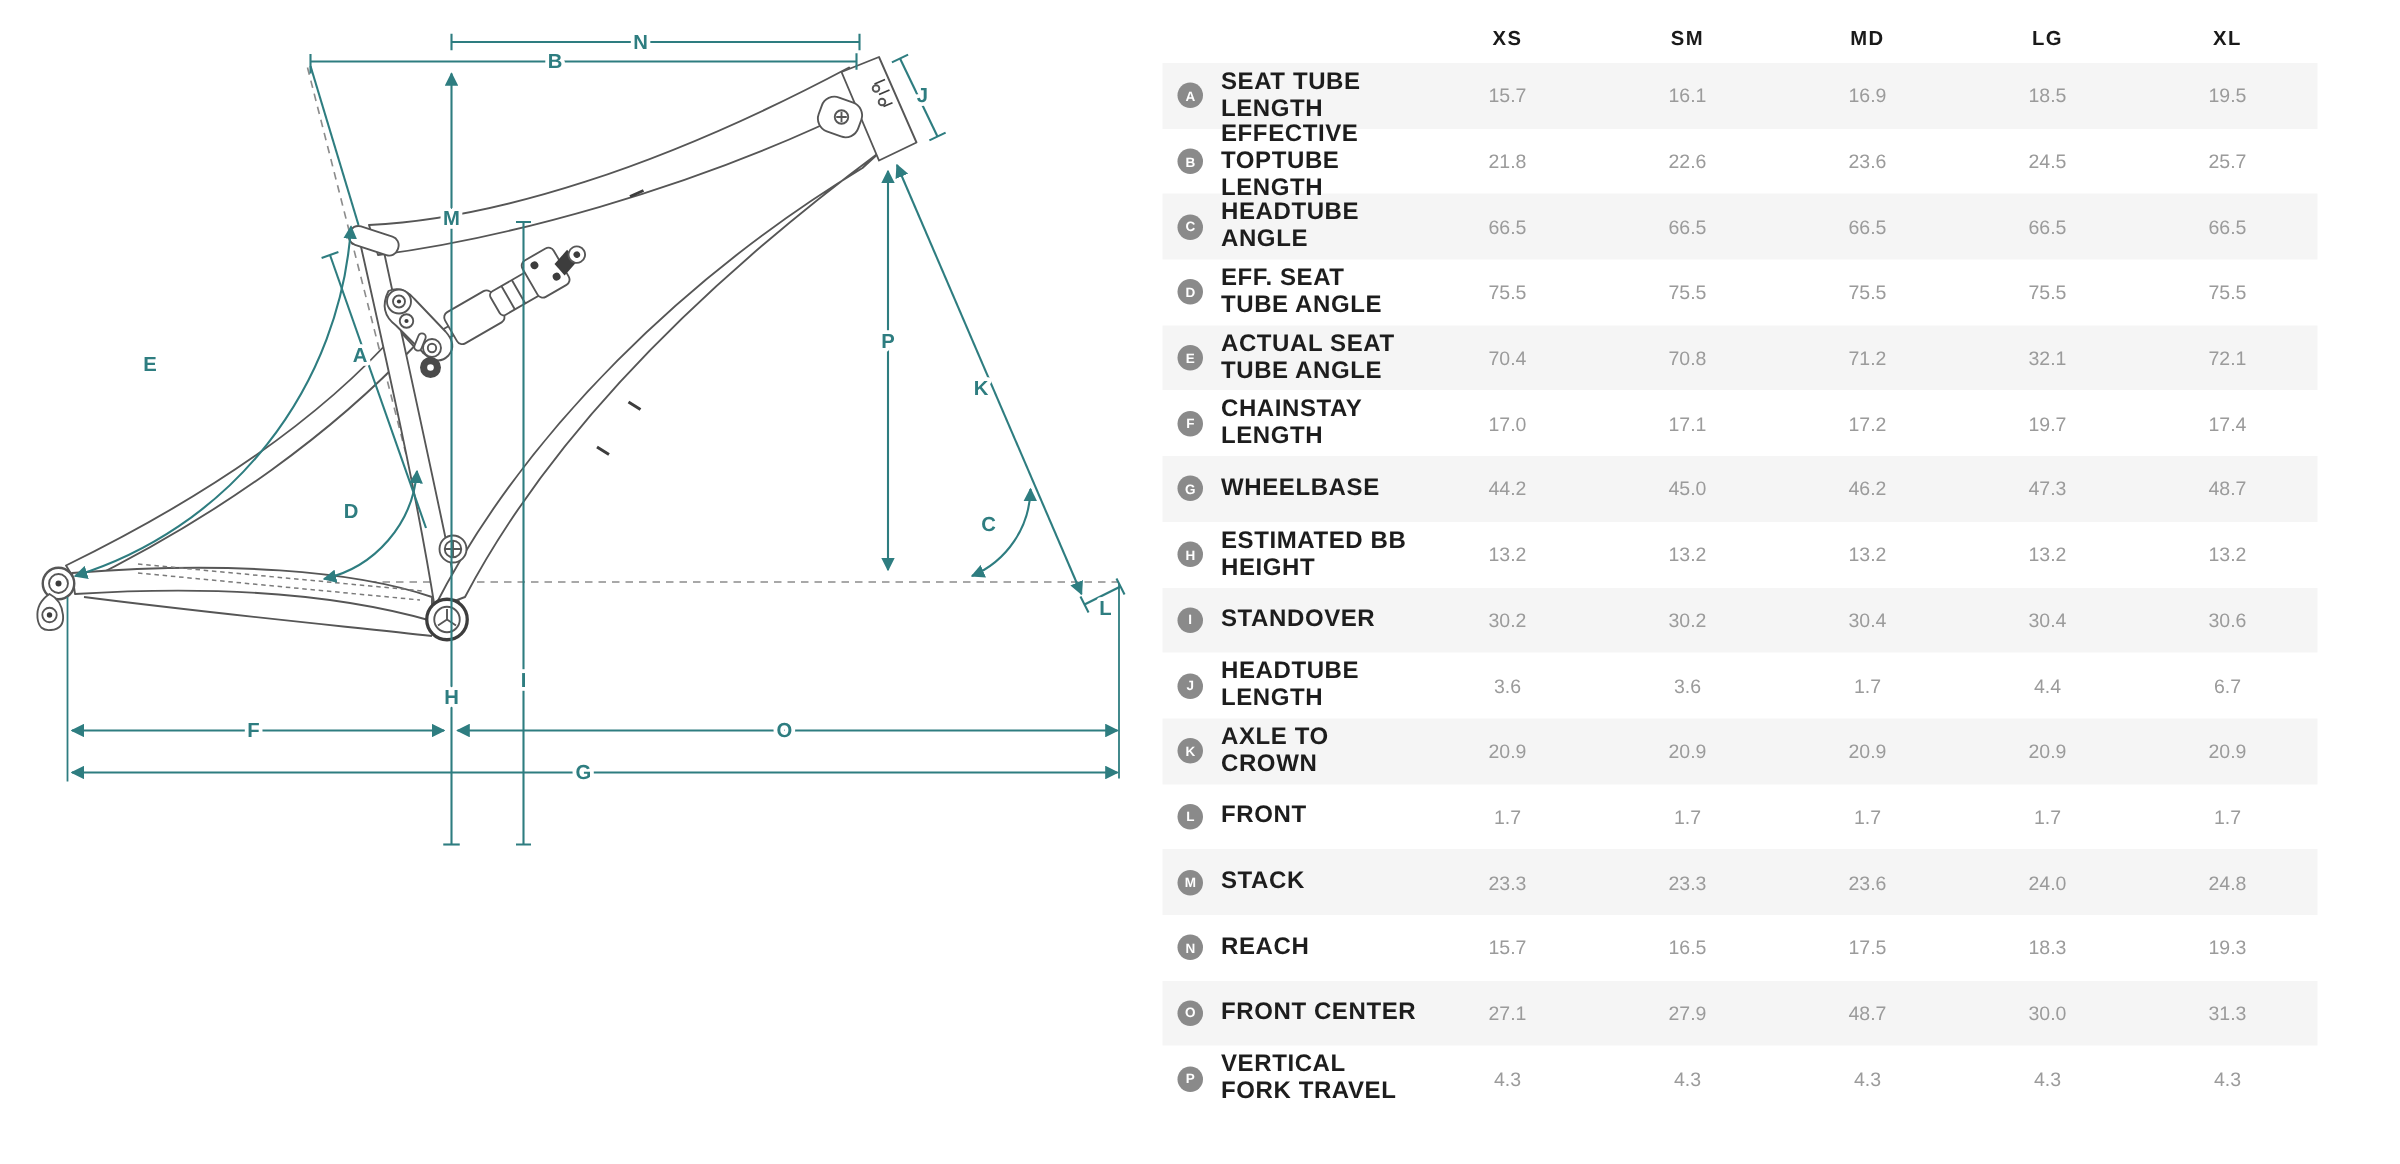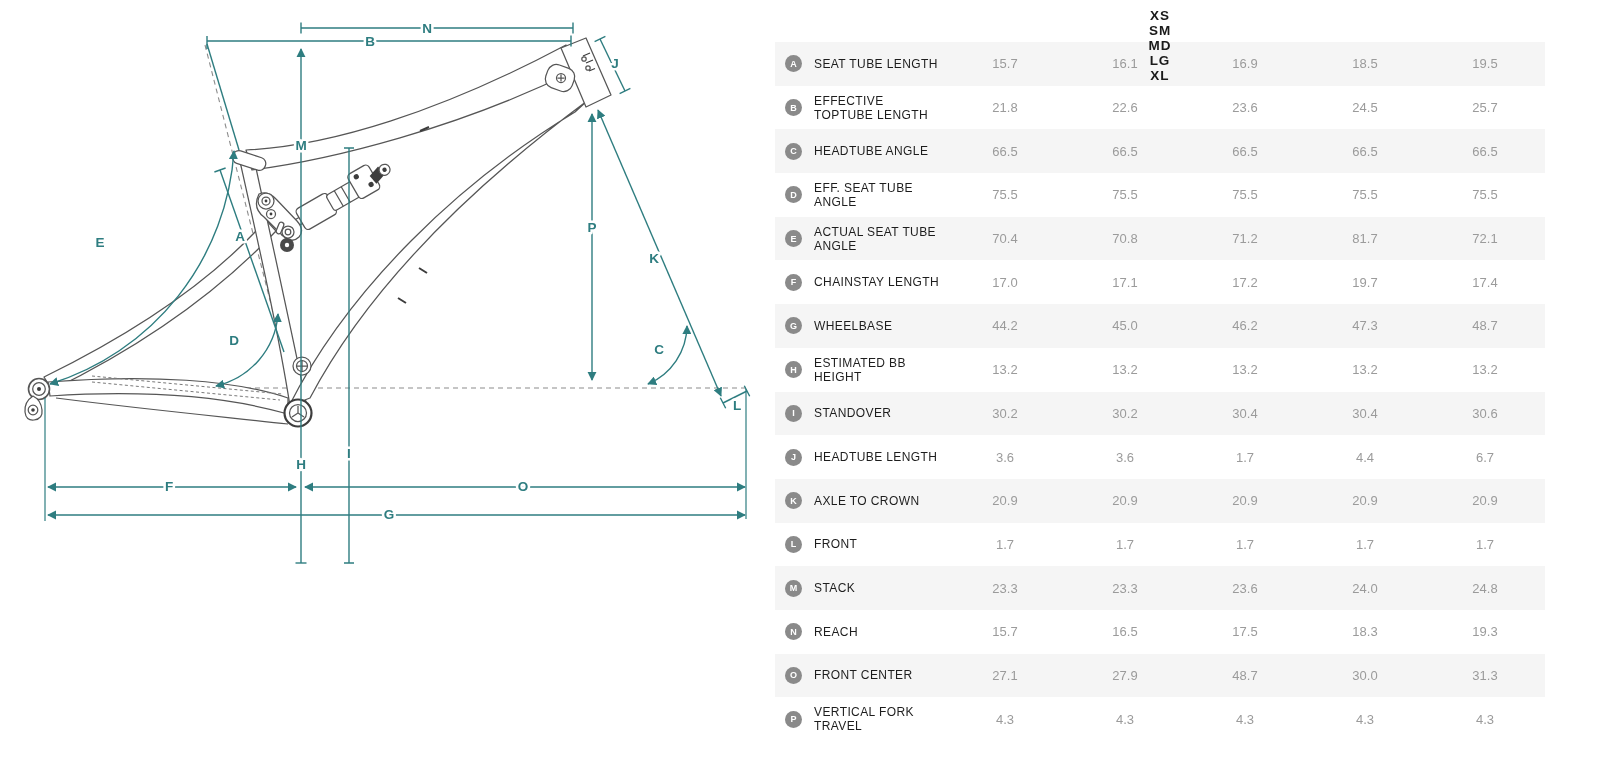--- a/index.html
+++ b/index.html
@@ -13,31 +13,31 @@
   .dim{stroke:#2E7D80;stroke-width:1.4;fill:none;}
   .thin{stroke:#2E7D80;stroke-width:1.2;fill:none;}
   .fr{stroke:#565656;stroke-width:1.25;fill:#fff;stroke-linejoin:round;}
   .frl{stroke:#565656;stroke-width:1.25;fill:none;}
   .dash{stroke:#8c8c8c;stroke-width:1.1;fill:none;stroke-dasharray:5 4;}
   .chain{stroke:#7a7a7a;stroke-width:1;fill:none;stroke-dasharray:3 2.5;}
   .dark{fill:#3d3d3d;stroke:none;}
 
   
   .geo-table{position:absolute;left:775px;top:8px;width:770px;}
-  .geo-head{display:flex;align-items:center;height:34px;flex-direction:column;}
+  .geo-head{display:flex;align-items:center;height:34px;}
   .geo-head .sp{width:170px;}
   .geo-head .col{width:120px;text-align:center;font-weight:bold;font-size:13.5px;
                  letter-spacing:1px;color:#1a1a1a;}
   .rows .geo-row:nth-child(odd){background:#f5f5f5;}
   .geo-row{display:flex;align-items:center;height:43.7px;}
   .lab{width:170px;display:flex;align-items:center;}
   .badge{width:17px;height:17px;border-radius:50%;background:#8a8a8a;color:#fff;
          font-size:9px;font-weight:bold;display:flex;align-items:center;
          justify-content:center;margin:0 12px 0 10px;flex:none;}
-  .lname{font-size:12px;font-weight:normal;letter-spacing:.4px;color:#1d1d1d;}
+  .lname{font-size:16px;font-weight:bold;letter-spacing:.4px;color:#1d1d1d;}
   .val{width:120px;text-align:center;font-size:13px;color:#9b9b9b;}
 </style>
 </head>
 <body>
 
 <svg class="diagram" viewBox="0 0 770 580">
   <defs>
     <marker id="arrow" viewBox="0 0 10 10" refX="9" refY="5" markerWidth="6.5" markerHeight="6.5" orient="auto-start-reverse">
       <path d="M0,0 L10,5 L0,10 Z" fill="#2E7D80"></path>
     </marker>
@@ -255,21 +255,21 @@
         <span class="val">75.5</span>
     </div>
     <div class="geo-row">
       <div class="lab">
           <span class="badge">E</span>
           <span class="lname">ACTUAL SEAT TUBE ANGLE</span>
         </div>
       <span class="val">70.4</span>
         <span class="val">70.8</span>
         <span class="val">71.2</span>
-        <span class="val">81.7</span>
+        <span class="val">32.1</span>
         <span class="val">72.1</span>
     </div>
     <div class="geo-row">
       <div class="lab">
           <span class="badge">F</span>
           <span class="lname">CHAINSTAY LENGTH</span>
         </div>
       <span class="val">17.0</span>
         <span class="val">17.1</span>
         <span class="val">17.2</span>

